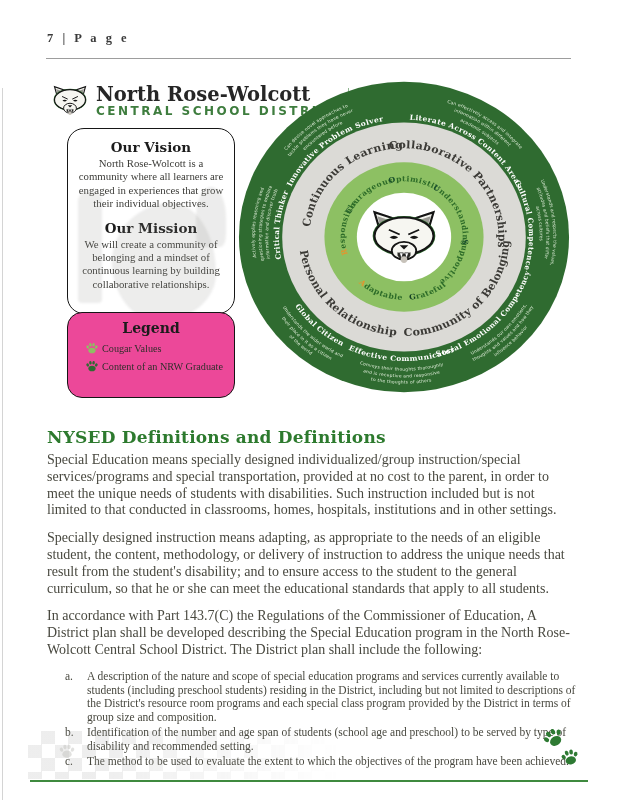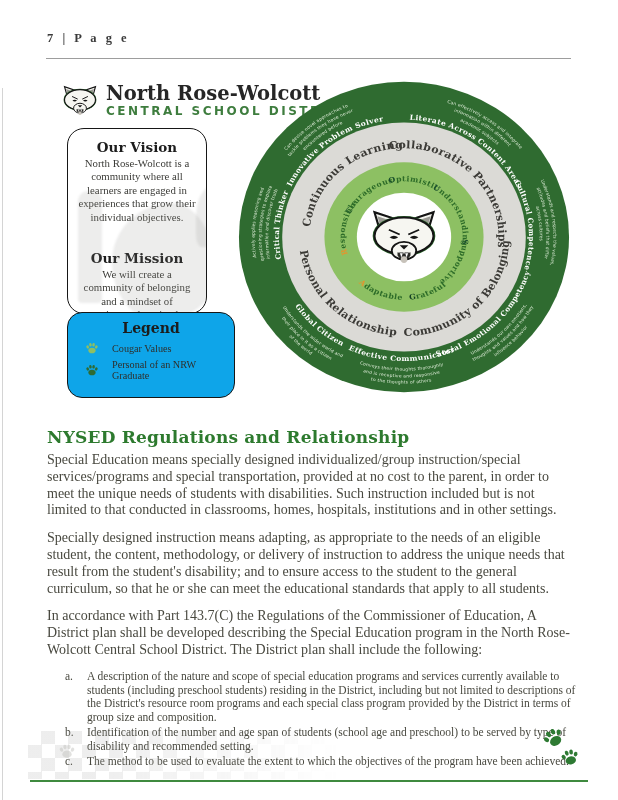--- a/index.html
+++ b/index.html
@@ -8,43 +8,43 @@
     font-family:"Liberation Serif",serif;color:#45453f;overflow:hidden;
   }
   .abs{position:absolute}
 
   
   #edge-line{left:2px;top:88px;width:1px;height:712px;background:#d4d4d4}
   #page-num{left:47px;top:31px;font-weight:700;font-size:12.5px;letter-spacing:3px;color:#3a3a3a}
   #header-rule{left:46px;top:58px;width:525px;height:1px;background:#9d9d9d}
 
   
-  #logo{left:60px;top:84px;display:flex;align-items:center}
+  #logo{left:50px;top:84px;display:flex;align-items:flex-end}
   #logo .mark{width:40px;height:34px;flex:0 0 auto}
   #logo .name{font-family:"DejaVu Serif",serif;font-weight:700;font-size:19.5px;color:#262626;line-height:1}
   #logo .sub{font-family:"DejaVu Sans",sans-serif;font-weight:700;font-size:12px;color:#3e7d3e;letter-spacing:2.5px;margin-top:0}
   #logo .tagline{margin-left:7px;padding-left:5px;border-left:1px solid #8fb58f;font-family:"DejaVu Sans",sans-serif;
     font-size:5.8px;color:#4e8a4e;line-height:1.55;align-self:center}
 
   
-  #vision-box{left:67px;top:128px;width:140px;height:186px;border:1.6px solid #161616;border-radius:17px;
+  #vision-box{left:67px;top:128px;width:168px;height:186px;border:1.6px solid #161616;border-radius:17px;
     padding:10px 9px;box-sizing:border-box;text-align:center;overflow:hidden;background:#fff}
   .box-h{font-family:"DejaVu Serif",serif;font-weight:700;font-size:13.5px;color:#1c1c1c;margin:0 0 2px}
   .box-p{font-size:10.8px;line-height:1.24;color:#3c3c38;margin:0}
-  #mission-h{margin-top:26px}
+  #mission-h{margin-top:9px}
   .silh{position:absolute;background:#8f8f8c;opacity:.16;filter:blur(1px);pointer-events:none}
   #silh1{left:10px;top:62px;width:24px;height:112px;border-radius:10px 10px 4px 4px}
   #silh2{left:44px;top:74px;width:104px;height:118px;border-radius:58% 42% 55% 45%/50% 60% 40% 50%}
   #silh3{left:128px;top:58px;width:30px;height:60px;border-radius:50% 50% 20% 20%}
 
   
   #legend-box{left:67px;top:312px;width:168px;height:86px;border:1.6px solid #161616;border-radius:15px;
-    padding:7px 8px 4px;box-sizing:border-box;background:#0ea5e9}
+    padding:7px 8px 4px;box-sizing:border-box;background:#ec4899}
   #legend-box .box-h{text-align:center;font-size:14px;margin-bottom:5px}
-  .legend-row{display:flex;align-items:center;gap:13px;padding-left:9px;margin-bottom:4px}
+  .legend-row{display:flex;align-items:center;gap:3px;padding-left:9px;margin-bottom:4px}
   .legend-row svg{width:14px;height:14px;flex:0 0 auto}
   .legend-label{font-size:10.2px;color:#2f2f2b}
 
   
   #diagram{left:237px;top:80px;width:334px;height:314px}
   .ring-title{font-family:"DejaVu Serif",serif;font-weight:700;font-size:7.6px;fill:#ffffff;letter-spacing:.4px}
   .ring-desc{font-family:"DejaVu Sans",sans-serif;font-size:4.6px;fill:#dcebd6;letter-spacing:.2px}
   .ring-promise{font-family:"DejaVu Serif",serif;font-weight:700;font-size:11.3px;fill:#3b3a36;letter-spacing:.3px}
   .ring-value{font-family:"DejaVu Serif",serif;font-weight:700;font-size:8px;letter-spacing:.5px}
 
@@ -137,21 +137,21 @@
         </g>
       </svg>
     <span class="legend-label">Cougar Values</span>
   </div>
   <div class="legend-row">
     <svg viewBox="0 0 24 24">
         <g fill="#2f6b33">
           <use href="#paw"></use>
         </g>
       </svg>
-    <span class="legend-label">Personal of an NRW Graduate</span>
+    <span class="legend-label">Content of an NRW Graduate</span>
   </div>
 </div>
 
 <svg class="abs" id="diagram" viewBox="0 0 340 340" preserveAspectRatio="none">
   <defs id="wheel-defs">
       <path id="arc0" fill="none" d="M 62.3 237.3 A 127 127 0 0 1 264.4 85.0"></path>
       <path id="arc1" fill="none" d="M 41.1 250.5 A 152 152 0 0 1 283.0 68.3"></path>
       <path id="arc2" fill="none" d="M 47.0 246.8 A 145 145 0 0 1 277.8 73.0"></path>
       <path id="arc3" fill="none" d="M 53.0 243.1 A 138 138 0 0 1 272.6 77.7"></path>
       <path id="arc4" fill="none" d="M 71.3 90.1 A 127 127 0 0 1 281.1 231.6"></path>
@@ -232,21 +232,21 @@
     <text class="ring-value" text-anchor="middle"><textPath href="#arc32" startOffset="50%"><tspan fill="#1c5130">C</tspan><tspan fill="#2c6b28">ourageous</tspan></textPath></text>
     <text class="ring-value" text-anchor="middle"><textPath href="#arc33" startOffset="50%"><tspan fill="#184e2c">O</tspan><tspan fill="#2c6b28">ptimistic</tspan></textPath></text>
     <text class="ring-value" text-anchor="middle"><textPath href="#arc34" startOffset="50%"><tspan fill="#1c5130">U</tspan><tspan fill="#2c6b28">nderstanding</tspan></textPath></text>
     <text class="ring-value" text-anchor="middle"><textPath href="#arc35" startOffset="50%"><tspan fill="#1c5130">S</tspan><tspan fill="#2c6b28">upportive</tspan></textPath></text>
     <text class="ring-value" text-anchor="middle"><textPath href="#arc36" startOffset="50%"><tspan fill="#123f23">G</tspan><tspan fill="#2c6b28">rateful</tspan></textPath></text>
     <text class="ring-value" text-anchor="middle"><textPath href="#arc37" startOffset="50%"><tspan fill="#e2952f">A</tspan><tspan fill="#2c6b28">daptable</tspan></textPath></text>
     <text class="ring-value" text-anchor="middle"><textPath href="#arc38" startOffset="50%"><tspan fill="#e2952f">R</tspan><tspan fill="#2c6b28">esponsible</tspan></textPath></text>
   </svg>
 
 <div class="abs" id="section">
-  <h2>NYSED Regulations and Relationship</h2>
+  <h2>NYSED Definitions and Definitions</h2>
   <p>Special Education means specially designed individualized/group instruction/special services/programs and special transportation, provided at no cost to the parent, in order to meet the unique needs of students with disabilities. Such instruction included but is not limited to that conducted in classrooms, homes, hospitals, institutions and in other settings.</p>
   <p>Specially designed instruction means adapting, as appropriate to the needs of an eligible student, the content, methodology, or delivery of instruction to address the unique needs that result from the student's disability; and to ensure access to the student to the general curriculum, so that he or she can meet the educational standards that apply to all students.</p>
   <p>In accordance with Part 143.7(C) the Regulations of the Commissioner of Education, A District plan shall be developed describing the Special Education program in the North Rose-Wolcott Central School District. The District plan shall include the following:</p>
   <div class="reg-list">
     <div class="reg-li">
       <span class="marker">a.</span>
       <span class="li-text">A description of the nature and scope of special education programs and services currently available to students (including preschool students) residing in the District, including but not limited to descriptions of the District's resource room programs and each special class program provided by the District in terms of group size and composition.</span>
     </div>
     <div class="reg-li">
       <span class="marker">b.</span>

